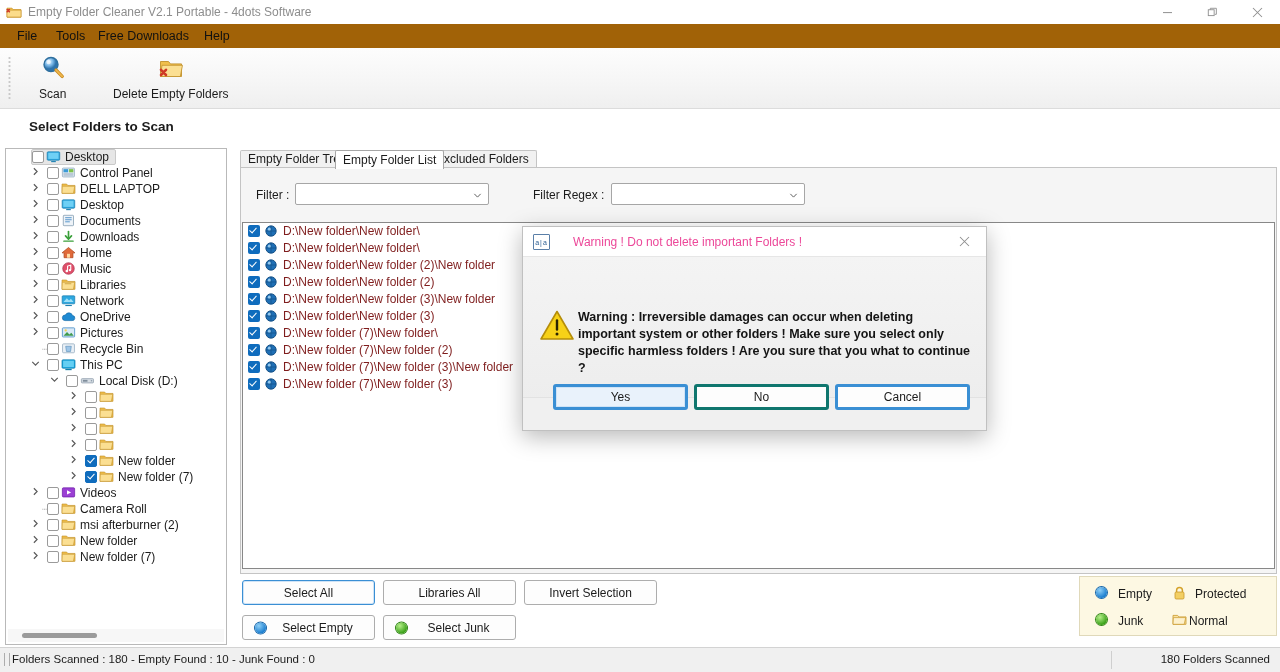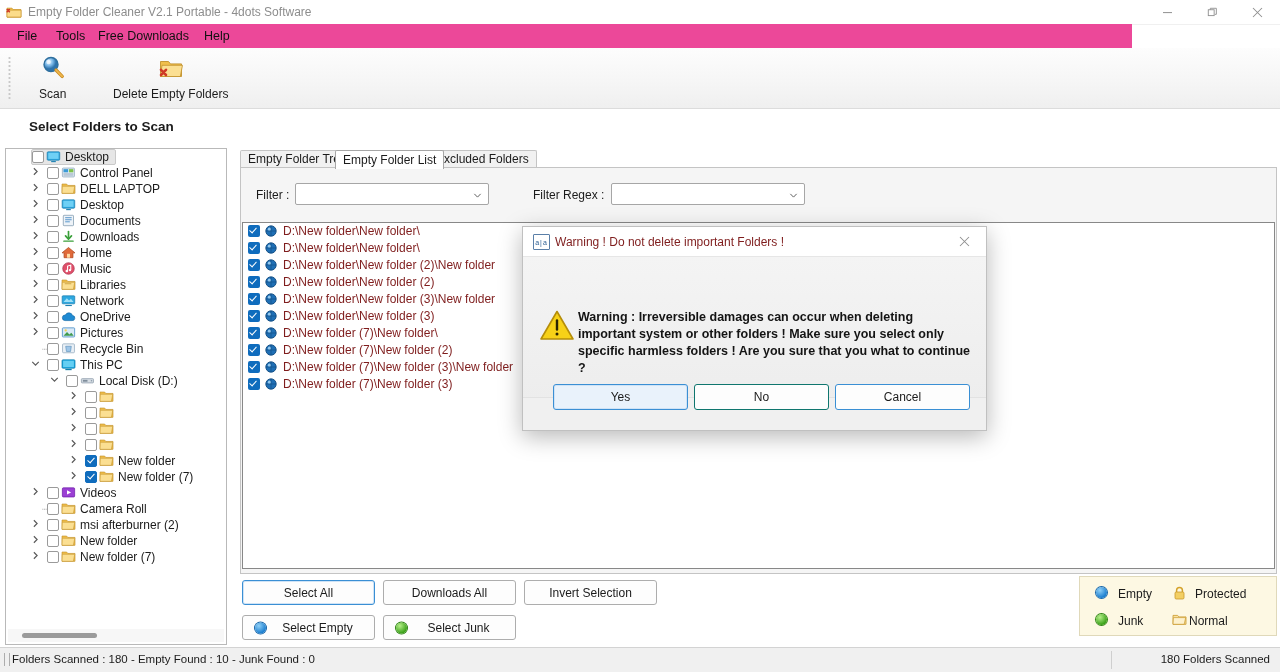--- a/index.html
+++ b/index.html
@@ -13,21 +13,21 @@
   #app{position:relative;width:1280px;height:672px;background:#fff;}
 
   
   .titlebar{position:absolute;left:0;top:0;width:1280px;height:24px;background:#ffffff;border-bottom:1px solid #f0f0f0;}
   .tb-icon{position:absolute;left:6px;top:4px;width:16px;height:16px;}
   .tb-title{position:absolute;left:28px;top:5px;font-size:12px;color:#8d8d8d;white-space:nowrap;}
   .tb-btns{position:absolute;right:0;top:0;height:24px;display:flex;}
   .tb-btn{width:45px;height:24px;display:flex;align-items:center;justify-content:center;color:#909090;}
 
   
-  .menubar{position:absolute;left:0;top:24px;width:1132px;height:24px;background:#ec4899;}
+  .menubar{position:absolute;left:0;top:24px;width:1280px;height:24px;background:#a16207;}
   .menuitem{position:absolute;top:3px;font-size:12.5px;color:#111;padding:2px 6px;}
 
   
   .toolbar{position:absolute;left:0;top:48px;width:1280px;height:60px;
     background:linear-gradient(180deg,#fdfdfd 0%,#f6f6f6 55%,#efefef 100%);
     border-bottom:1px solid #dcdcdc;}
   .tb-grip{position:absolute;left:8px;top:8px;width:3px;height:44px;
     background-image:radial-gradient(circle,#c9c9c9 1px,transparent 1.2px);
     background-size:3px 4px;}
   .tbtn{position:absolute;top:4px;display:flex;flex-direction:column;align-items:center;width:auto;padding:2px 6px;border:1px solid transparent;border-radius:3px;}
@@ -90,28 +90,28 @@
   .sbsep{position:absolute;right:168px;top:3px;width:1px;height:18px;background:#cfcfcf;}
 
   
   .dlgshadow{position:absolute;left:522px;top:226px;width:465px;height:205px;
      box-shadow:0 6px 22px rgba(0,0,0,.28);}
   .dialog{position:absolute;left:522px;top:226px;width:465px;height:205px;
      background:#f0f0f0;border:1px solid #c0c0c0;box-sizing:border-box;}
   .dlg-title{position:absolute;left:0;top:0;width:100%;height:30px;background:#ffffff;border-bottom:1px solid #e6e6e6;box-sizing:border-box;}
   .dlg-ico{position:absolute;left:10px;top:7px;width:15px;height:14px;border:1px solid #5a7fa8;background:#fff;border-radius:1px;
      display:flex;align-items:center;justify-content:center;font-size:7px;color:#2a5d92;letter-spacing:1px;}
-  .dlg-ttl{position:absolute;left:32px;top:8px;font-size:12px;color:#7f1d1d;white-space:nowrap;}
+  .dlg-ttl{position:absolute;left:50px;top:8px;font-size:12px;color:#ec4899;white-space:nowrap;}
   .dlg-x{position:absolute;right:0;top:0;width:44px;height:29px;display:flex;align-items:center;justify-content:center;color:#909090;}
   .dlg-body{position:absolute;left:0;top:30px;width:100%;height:143px;
      background:linear-gradient(180deg,#f4f4f4 0%,#ededed 100%);}
   .dlg-warn{position:absolute;left:16px;top:52px;width:36px;height:33px;}
   .dlg-msg{position:absolute;left:55px;top:52px;width:395px;font-size:12.5px;line-height:17px;color:#141414;font-weight:bold;}
   .dlg-foot{position:absolute;left:0;bottom:0;width:100%;height:32px;background:#f0f0f0;border-top:1px solid #e2e2e2;}
-  .dlg-btn{position:absolute;height:26px;border-radius:3px;font-size:12px;color:#1b1b1b;background:#fdfdfd;border:1px solid #0f766e;
+  .dlg-btn{position:absolute;height:26px;border-radius:3px;font-size:12px;color:#1b1b1b;background:#fdfdfd;border:3px solid #0f766e;
      display:flex;align-items:center;justify-content:center;box-sizing:border-box;}
   .dlg-btn.primary{background:#e9f2fb;border-color:#3a8fd4;box-shadow:0 0 0 1px #cfe3f6 inset;}
   .dlg-btn.outlined{border-color:#3a8fd4;}
 </style>
 </head>
 <body>
 
 <div id="app">
 
   <div class="titlebar">
@@ -431,21 +431,21 @@
             <circle cx="6" cy="6" r="5.2" fill="#1f6fb5" stroke="#124c80" stroke-width=".9"></circle>
             <circle cx="4.4" cy="4.2" r="1.6" fill="#9fd2f5" opacity=".9"></circle>
             <path d="M1.2 6h9.6M6 1.2v9.6" stroke="#0d3f6b" stroke-width=".8" opacity=".55"></path>
           </svg></span><span class="ltext">D:\New folder (7)\New folder (3)</span></div>
     </div>
 
   <div class="btn def" style="left:242px;top:580px;width:133px;height:25px;">
     <span>Select All</span>
   </div>
   <div class="btn" style="left:383px;top:580px;width:133px;height:25px;">
-    <span>Downloads All</span>
+    <span>Libraries All</span>
   </div>
   <div class="btn" style="left:524px;top:580px;width:133px;height:25px;">
     <span>Invert Selection</span>
   </div>
   <div class="btn" style="left:242px;top:615px;width:133px;height:25px;">
     <span class="dot blue"></span>
     <span style="margin-left:18px">Select Empty</span>
   </div>
   <div class="btn" style="left:383px;top:615px;width:133px;height:25px;">
     <span class="dot green"></span>

